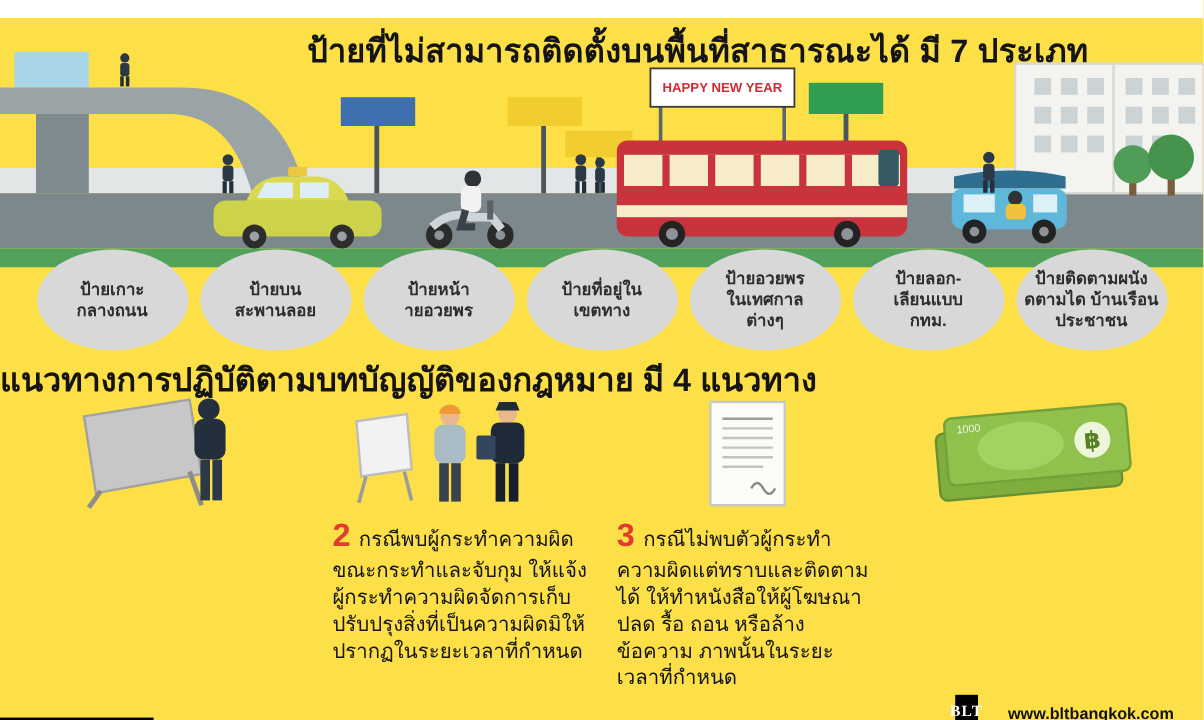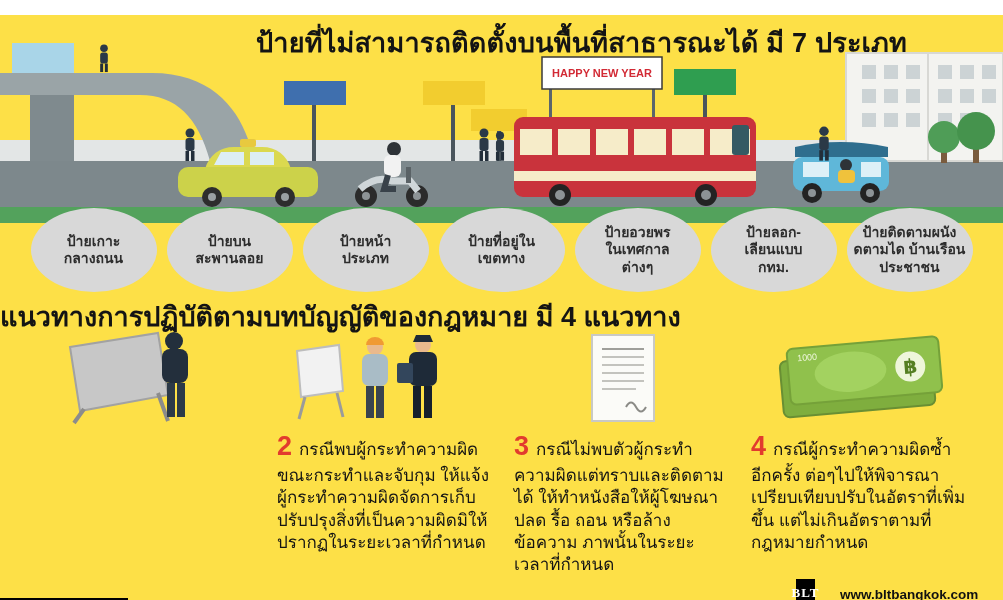--- a/index.html
+++ b/index.html
@@ -226,21 +226,21 @@
     <div class="circle">
       <span>ป้ายเกาะ</span>
       <span>กลางถนน</span>
     </div>
     <div class="circle">
       <span>ป้ายบน</span>
       <span>สะพานลอย</span>
     </div>
     <div class="circle">
       <span>ป้ายหน้า</span>
-      <span>ประเภท</span>
+      <span>ายอวยพร</span>
     </div>
     <div class="circle">
       <span>ป้ายที่อยู่ใน</span>
       <span>เขตทาง</span>
     </div>
     <div class="circle">
       <span>ป้ายอวยพร</span>
       <span>ในเทศกาล</span>
       <span>ต่างๆ</span>
     </div>
@@ -322,23 +322,20 @@
           <g transform="rotate(-5 108 48)">
             <rect x="30" y="26" width="152" height="56" rx="6" fill="#7fae3e" stroke="#698f33" stroke-width="2"></rect>
             <rect x="38" y="14" width="152" height="56" rx="6" fill="#90c14c" stroke="#75a139" stroke-width="2"></rect>
             <ellipse cx="100" cy="42" rx="36" ry="20" fill="#a3d260"></ellipse>
             <circle cx="160" cy="42" r="15" fill="#eef6da"></circle>
             <text x="160" y="49" text-anchor="middle" font-size="20" font-weight="bold" fill="#557f22">฿</text>
             <text x="48" y="27" font-size="9" fill="#eef6da">1000</text>
           </g>
         </svg>
       </div>
-      <p>
-        <span class="gnum">4</span><span>กรณีผู้กระทำความผิดซ้ำอีกครั้ง ต่อๆไปให้พิจารณาเปรียบเทียบปรับในอัตราที่เพิ่มขึ้น แต่ไม่เกินอัตราตามที่กฎหมายกำหนด</span>
-      </p>
     </div>
 
   </div>
 
   <div class="bottom-bar"></div>
   <div class="logo">
     <span>BLT</span>
   </div>
   <div class="website">www.bltbangkok.com</div>
 

